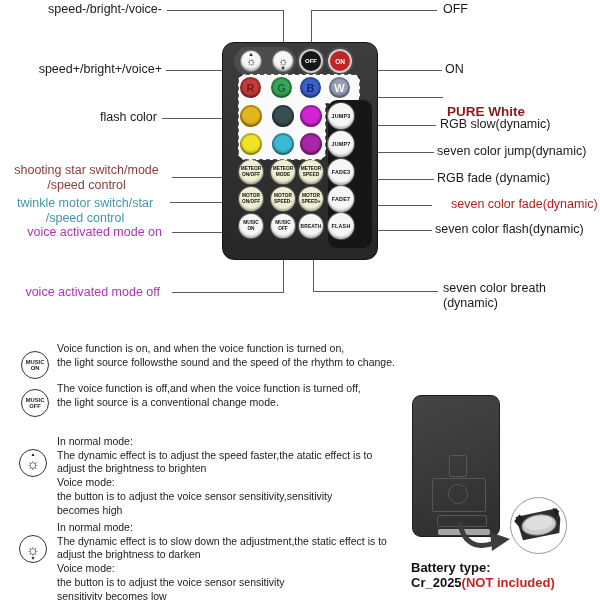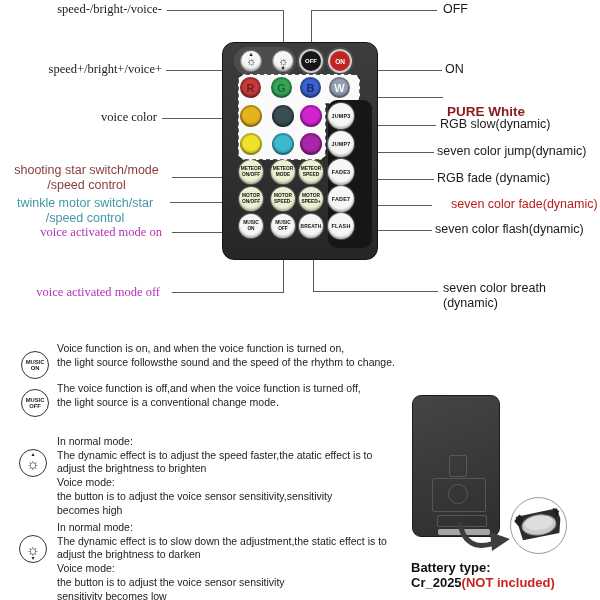--- a/index.html
+++ b/index.html
@@ -1,21 +1,21 @@
 <!DOCTYPE html>
 <html><head>
 <meta charset="utf-8">
 <style>
   html,body{margin:0;padding:0;}
   body{width:600px;height:600px;position:relative;background:#fff;
        font-family:"Liberation Sans",sans-serif;overflow:hidden;}
   .hline{position:absolute;height:1px;background:#5a5a5a;}
   .vline{position:absolute;width:1px;background:#5a5a5a;}
   .lbl{position:absolute;font-size:12.5px;line-height:13px;color:#1a1a1a;}
-  .lbl.r{text-align:right;font-family:Liberation Serif, serif;}
+  .lbl.r{text-align:right;}
   .lbl.c{text-align:center;white-space:pre-line;line-height:15px;}
   .lbl.pre{white-space:pre-line;line-height:15px;}
   .bold{font-weight:bold;font-size:13.5px;}
   
   .remote{position:absolute;left:222px;top:42px;width:156px;height:218px;
           background:linear-gradient(180deg,#3d3d3d,#262626);border-radius:12px;
           border:1px solid #141414;box-sizing:border-box;}
   .pill{position:absolute;left:234px;top:47px;width:62px;height:28px;background:#4c4c4c;border-radius:14px;}
   .bezel{position:absolute;width:28px;height:28px;border-radius:50%;background:#4c4c4c;}
   .darkcol{position:absolute;left:328px;top:100px;width:44px;height:148px;background:#161616;border-radius:9px;}
@@ -68,21 +68,21 @@
 <div class="hline" style="left:357px;top:125px;width:79px"></div>
 <div class="hline" style="left:357px;top:152px;width:77px"></div>
 <div class="hline" style="left:357px;top:179px;width:77px"></div>
 <div class="hline" style="left:357px;top:205px;width:75px"></div>
 <div class="hline" style="left:357px;top:230px;width:75px"></div>
 <div class="vline" style="left:313px;top:240px;height:51px"></div>
 <div class="hline" style="left:313px;top:291px;width:125px"></div>
 
 <div class="lbl r" style="left: 20px; top: 3px; width: 142px; color: rgb(26, 26, 26);">speed-/bright-/voice-</div>
 <div class="lbl r" style="left: 20px; top: 63px; width: 142px; color: rgb(26, 26, 26);">speed+/bright+/voice+</div>
-<div class="lbl r" style="left: 20px; top: 111px; width: 137px; color: rgb(26, 26, 26);">voice color</div>
+<div class="lbl r" style="left: 20px; top: 111px; width: 137px; color: rgb(26, 26, 26);">flash color</div>
 <div class="lbl c" style="left: 5px; top: 163px; width: 163px; color: rgb(139, 61, 61);">shooting star switch/mode
 /speed control</div>
 <div class="lbl c" style="left: 2px; top: 196px; width: 166px; color: rgb(69, 150, 168);">twinkle motor switch/star
 /speed control</div>
 <div class="lbl r" style="left: 12px; top: 226px; width: 150px; color: rgb(178, 51, 178);">voice activated mode on</div>
 <div class="lbl r" style="left: 10px; top: 286px; width: 150px; color: rgb(178, 51, 178);">voice activated mode off</div>
 
 <div class="lbl" style="left: 443px; top: 3px; color: rgb(26, 26, 26);">OFF</div>
 <div class="lbl" style="left: 445px; top: 63px; color: rgb(26, 26, 26);">ON</div>
 <div class="lbl bold" style="left: 447px; top: 105px; color: rgb(139, 26, 26);">PURE White</div>

